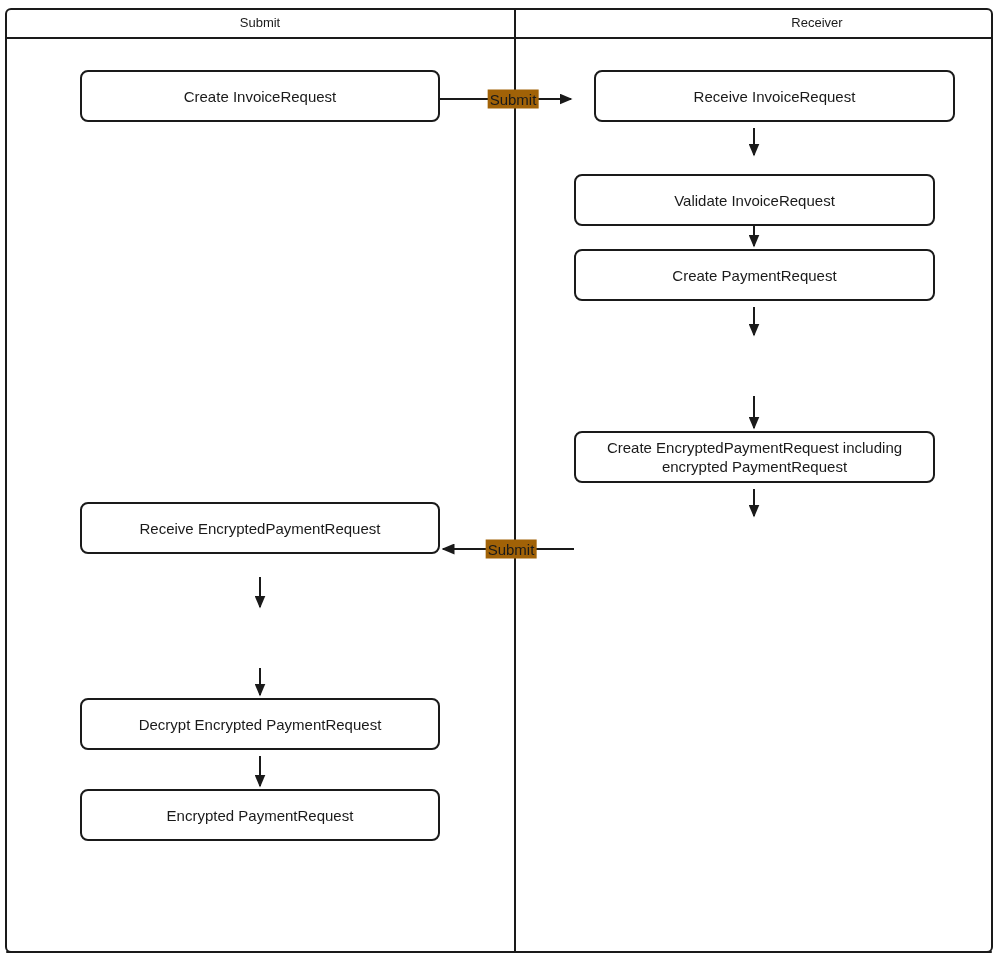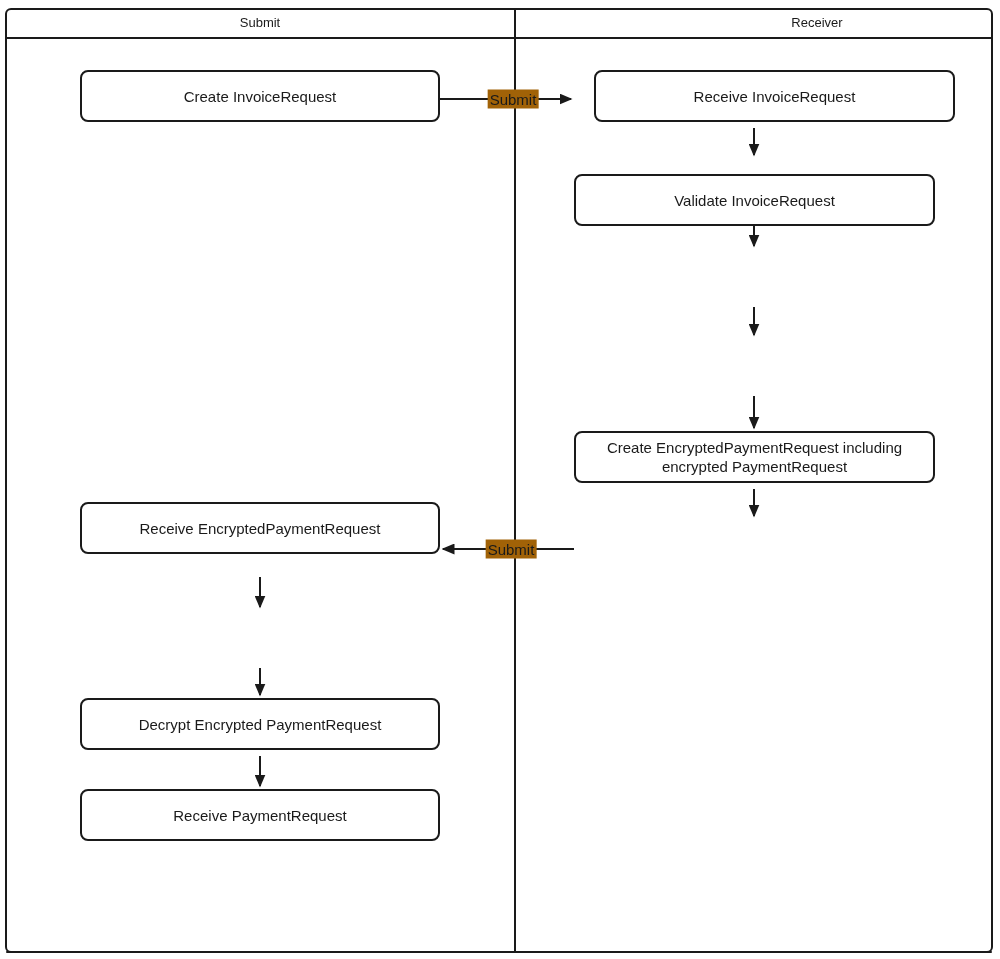--- a/index.html
+++ b/index.html
@@ -135,19 +135,20 @@
     <line x1="260" y1="668" x2="260" y2="695" marker-end="url(#ah)"></line>
     <line x1="260" y1="756" x2="260" y2="786" marker-end="url(#ah)"></line>
   </svg>
 
   <div class="edge-label" style="left:513px; top:99px;">Submit</div>
   <div class="edge-label" style="left:511px; top:549px;">Submit</div>
 
   <div class="node lane-l l1">Create InvoiceRequest</div>
   <div class="node lane-l l2">Receive EncryptedPaymentRequest</div>
   <div class="node lane-l l4">Decrypt Encrypted PaymentRequest</div>
-  <div class="node lane-l l5">Receive PaymentRequest</div>
+  <div class="node lane-l l5">Encrypted PaymentRequest</div>
 
   <div class="node lane-r r1">Receive InvoiceRequest</div>
   <div class="node lane-r r2">Validate InvoiceRequest</div>
+  <div class="node lane-r r3">Create PaymentRequest</div>
   <div class="node lane-r r5">Create EncryptedPaymentRequest including encrypted PaymentRequest</div>
 
 </div>
 
 </body></html>

